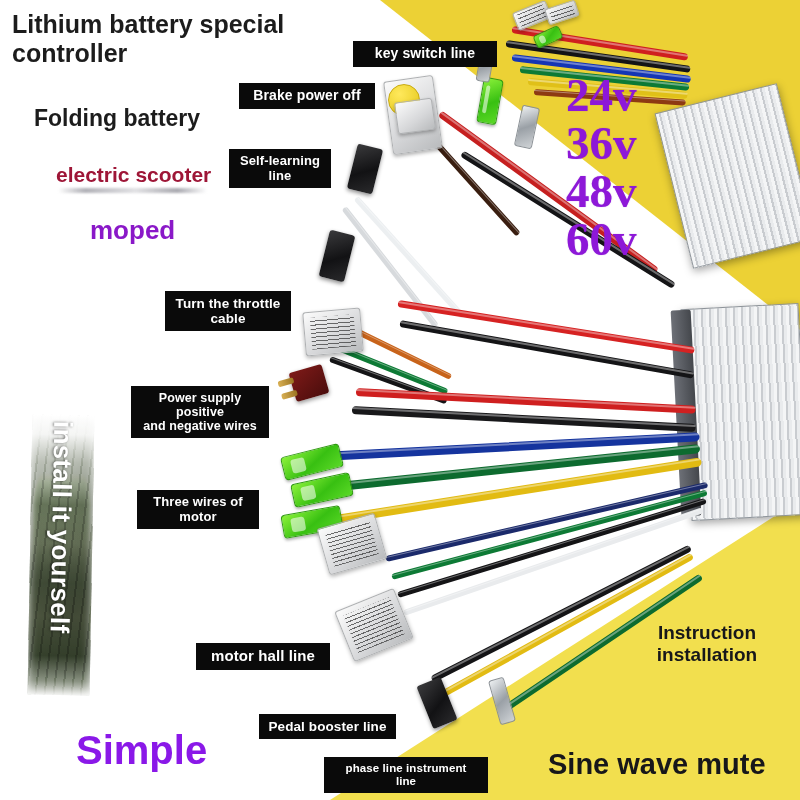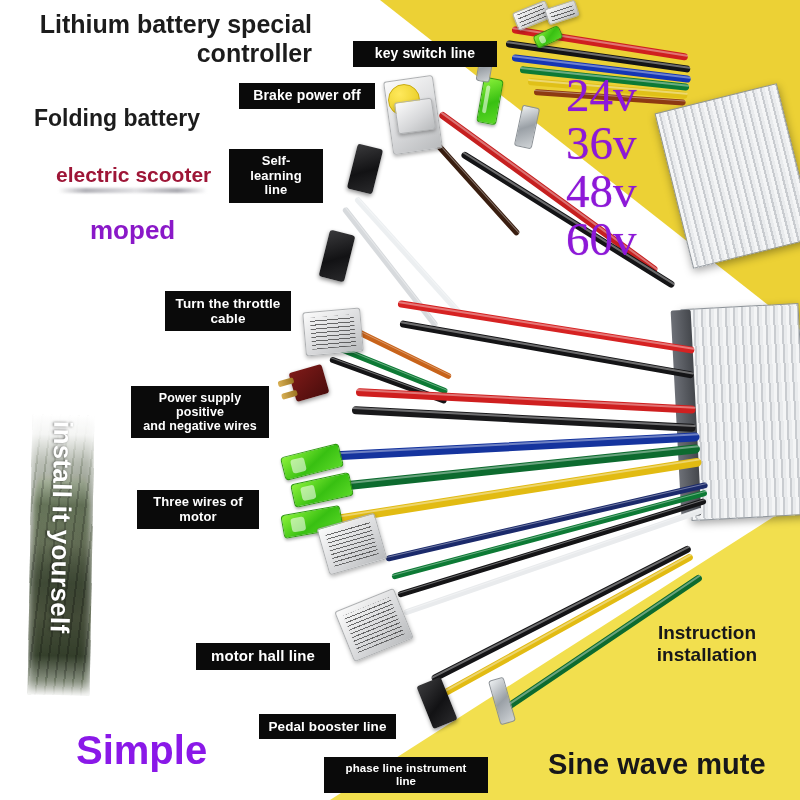--- a/index.html
+++ b/index.html
@@ -34,36 +34,36 @@
     line-height:1.12;
     text-align:center;
     padding:5px 9px;
     letter-spacing:.1px;
     white-space:pre-line;
     box-sizing:border-box;
   }
 
   
   .plain{position:absolute;font-weight:bold;line-height:1.15;}
-  #txt-title{left:12px;top:10px;width:300px;font-size:25px;color:#1c1c1c;text-align:right;}
+  #txt-title{left:12px;top:10px;width:300px;font-size:25px;color:#1c1c1c;text-align:left;}
   #txt-folding{left:34px;top:105px;font-size:23px;color:#1c1c1c;}
   #txt-scooter{left:56px;top:163px;font-size:21px;color:#9e1637;}
   #txt-scooter::after{
     content:"";position:absolute;left:2px;right:4px;bottom:-6px;height:5px;
     background:linear-gradient(90deg,rgba(190,190,195,.0),rgba(165,165,172,.85) 18%,rgba(190,190,196,.45) 52%,rgba(150,150,158,.8) 80%,rgba(200,200,205,0));
     filter:blur(1.2px);
   }
   #txt-moped{left:90px;top:216px;font-size:26px;color:#8a18c8;}
   #txt-simple{left:76px;top:727px;font-size:40px;color:#8a18e8;}
   #txt-instruction{left:622px;top:622px;width:170px;font-size:19px;color:#17171a;text-align:center;}
   #txt-sine{left:548px;top:748px;font-size:29px;color:#17171a;}
 
   
   #volt-stack{position:absolute;left:566px;top:72px;width:118px;
-              font-family:"Liberation Serif",serif;font-weight:normal;
+              font-family:"Liberation Serif",serif;font-weight:bold;
               font-size:47px;line-height:1.02;color:#8d18d8;text-align:left;}
   #volt-stack div{text-shadow:0 0 1px rgba(120,10,190,.5);}
 
   
   #strip{
     position:absolute;left:30px;top:415px;width:62px;height:280px;
     background:
       linear-gradient(180deg,#ffffff 0%,#f2f3f1 7%,#9aa193 17%,#4f5a45 32%,#5d6750 46%,
                       #47533c 60%,#555f46 72%,#39452f 86%,#8d9585 95%,#e8e9e6 100%);
     transform:rotate(1deg);
@@ -228,21 +228,21 @@
     <div>48v</div>
     <div>60v</div>
   </div>
 
   <div id="strip">
     <div id="strip-text">install it yourself</div>
   </div>
 
   <div class="chip" style="left:353px;top:24px;width:144px;font-size:14px;margin-top:17px;">key switch line</div>
   <div class="chip" style="left:239px;top:83px;width:136px;font-size:14px;">Brake power off</div>
-  <div class="chip" style="left:229px;top:149px;width:94px;font-size:13px;">Self-learning
+  <div class="chip" style="left:229px;top:149px;width:102px;font-size:13px;">Self-learning
 line</div>
   <div class="chip" style="left:165px;top:291px;width:126px;font-size:13.5px;">Turn the throttle
 cable</div>
   <div class="chip" style="left:131px;top:386px;width:138px;font-size:12.5px;">Power supply positive
 and negative wires</div>
   <div class="chip" style="left:137px;top:490px;width:122px;font-size:13px;">Three wires of motor</div>
   <div class="chip" style="left:196px;top:643px;width:134px;font-size:15px;">motor hall line</div>
   <div class="chip" style="left:259px;top:714px;width:137px;font-size:13.5px;">Pedal booster line</div>
   <div class="chip" style="left:324px;top:757px;width:164px;font-size:11.5px;">phase line instrument
 line</div>

